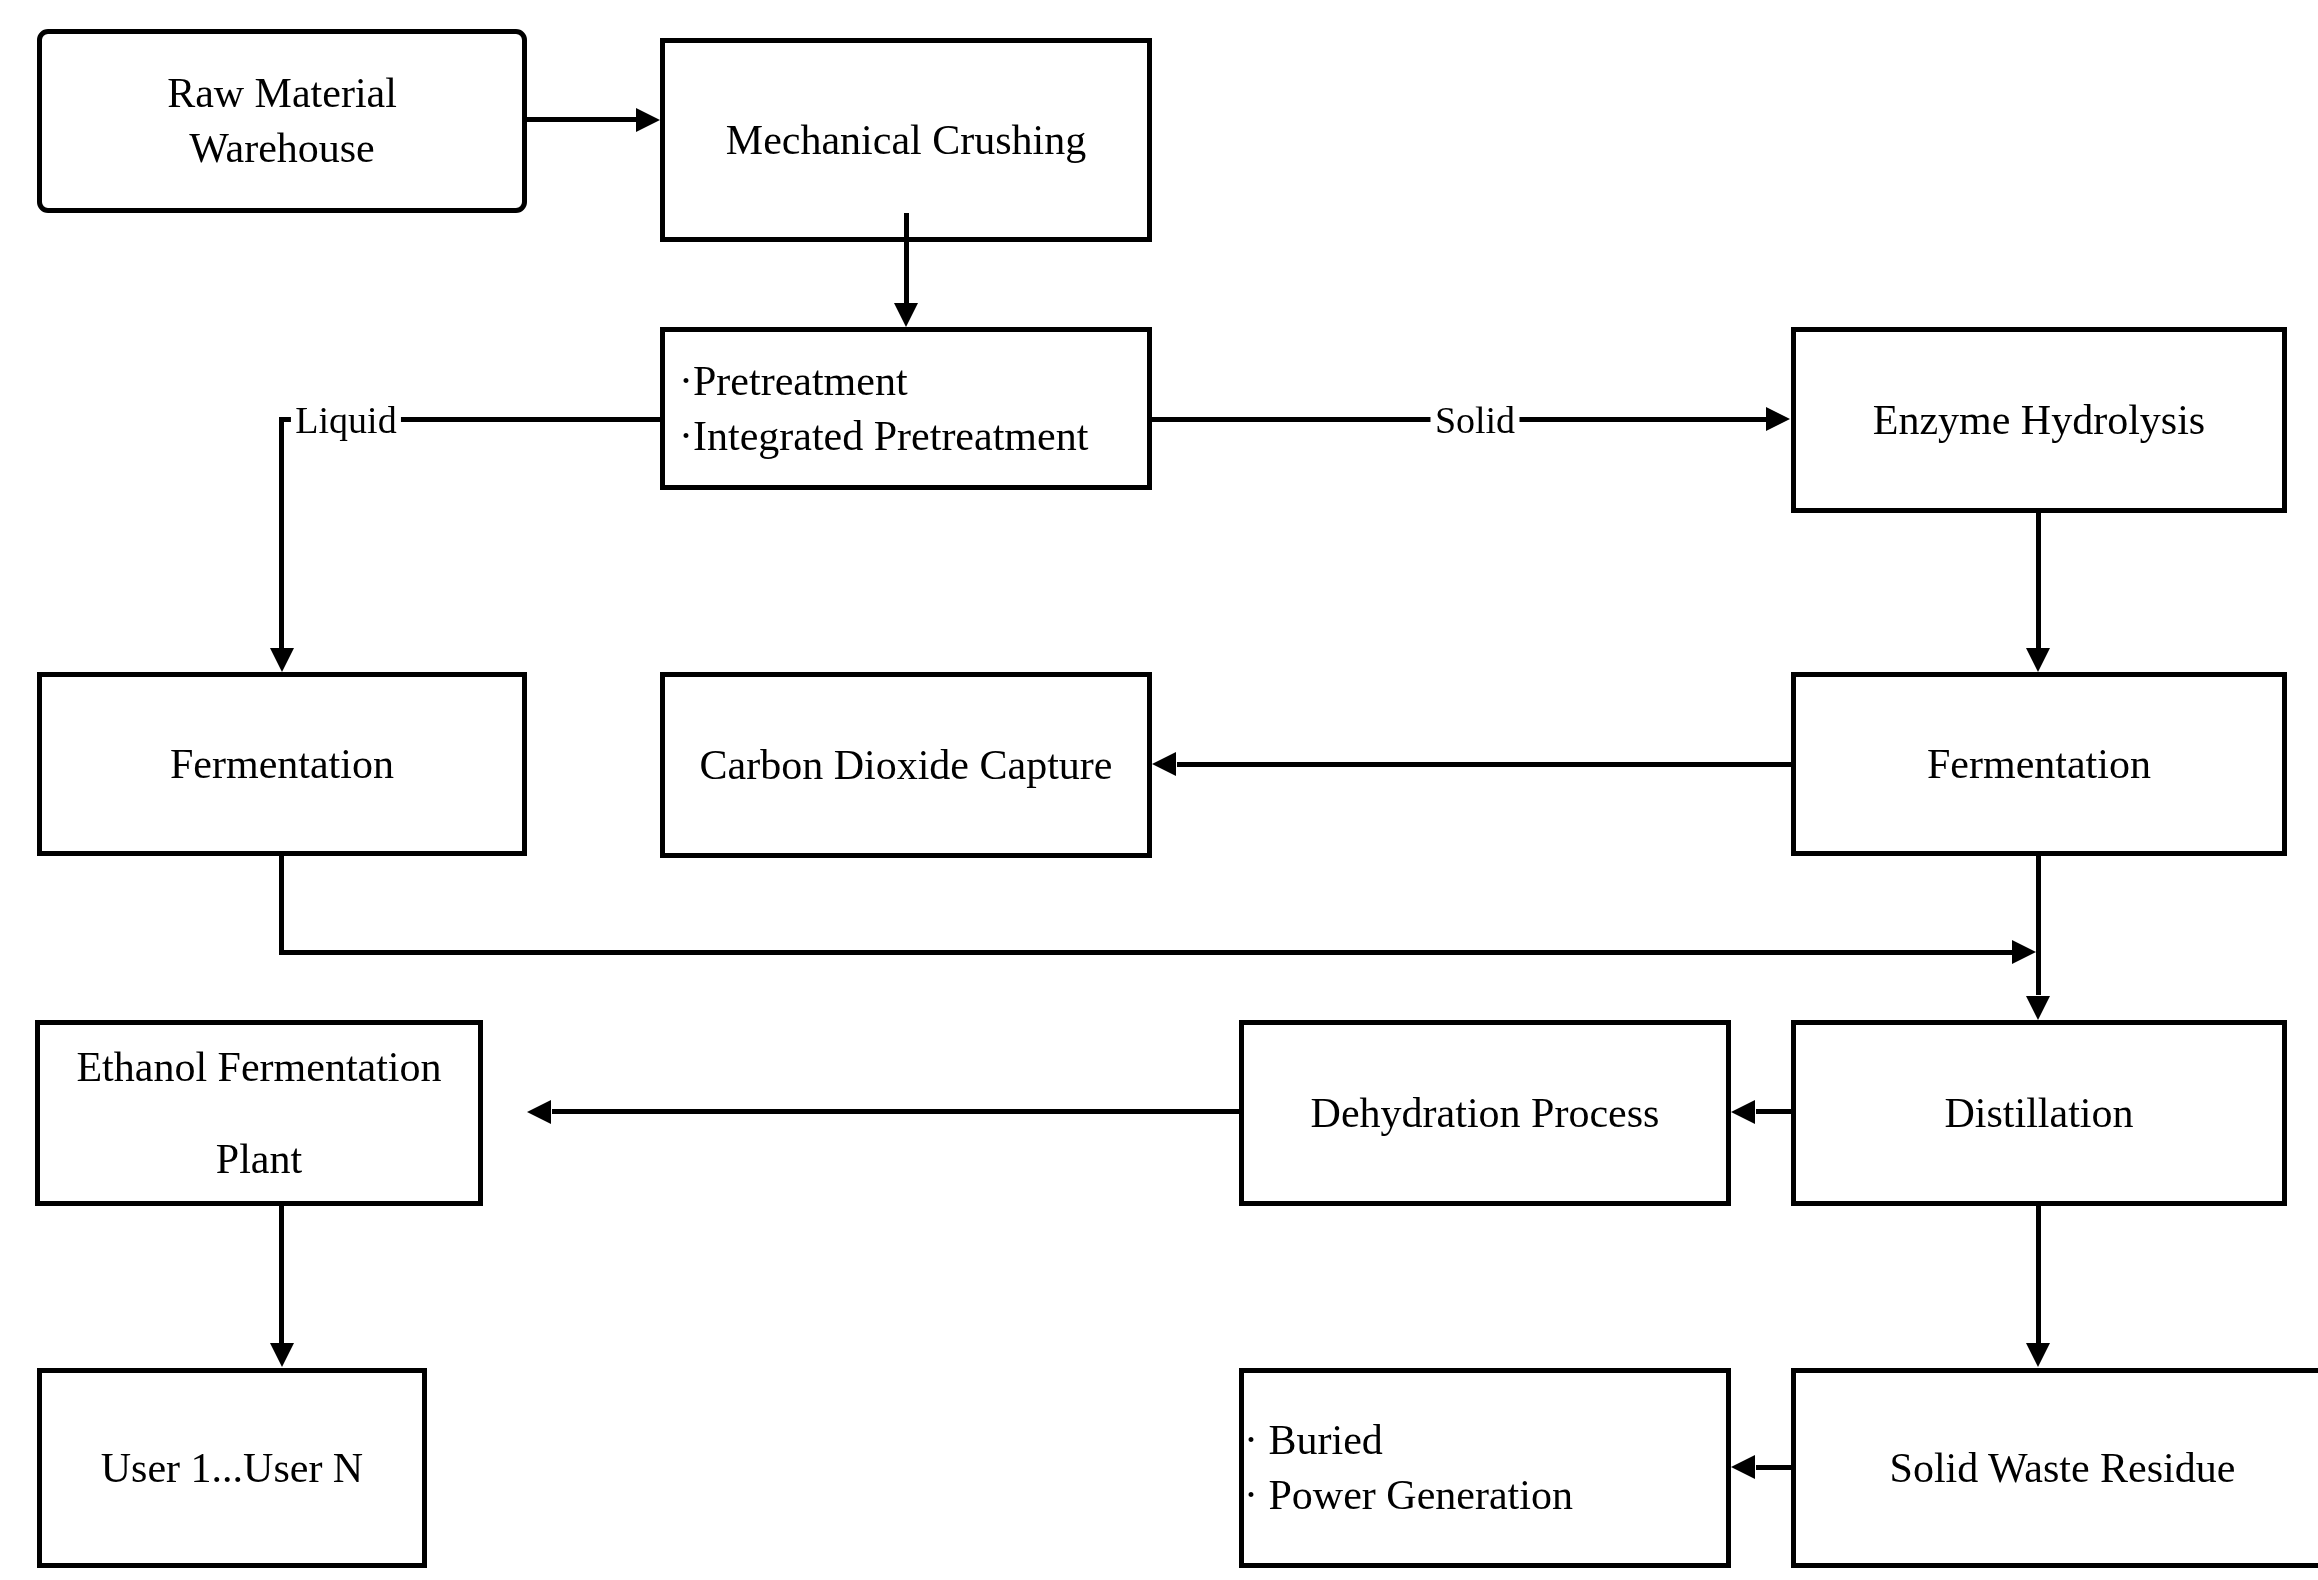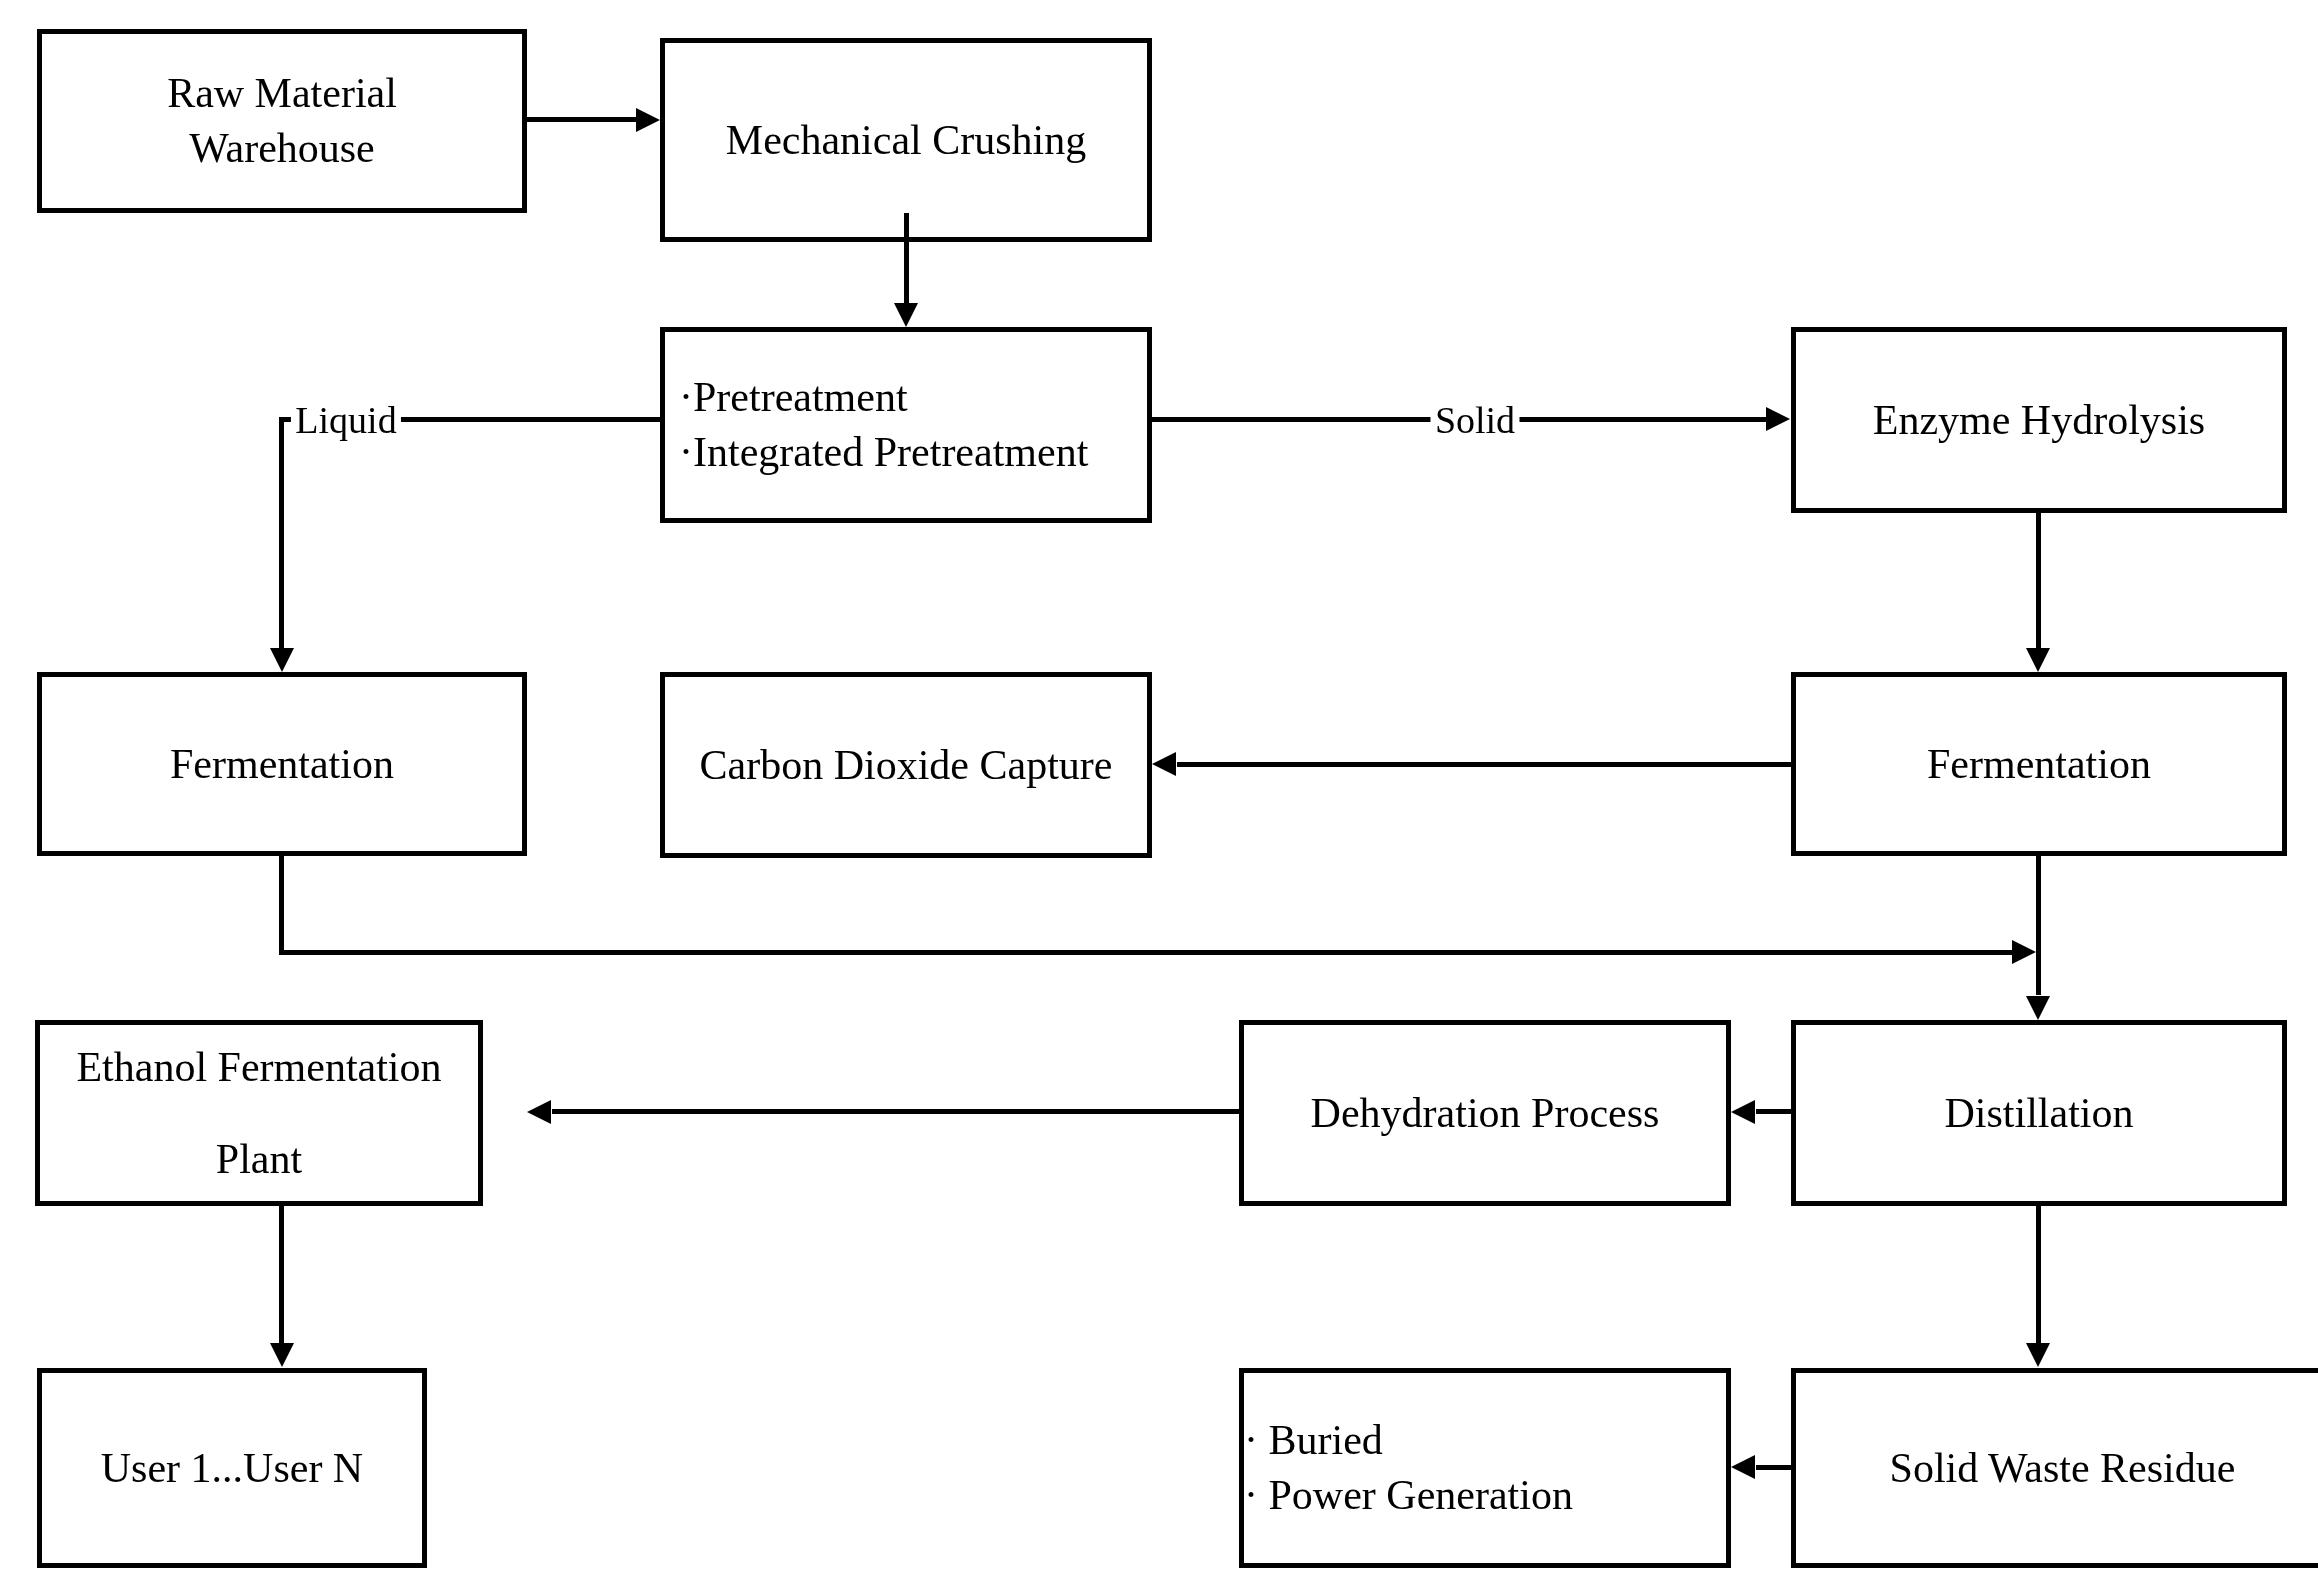--- a/index.html
+++ b/index.html
@@ -38,30 +38,30 @@
     font-size: 38px;
     padding: 0 4.4px;
     white-space: nowrap;
   }
 </style>
 </head>
 <body>
 
 <div class="canvas">
 
-  <div class="node" style="left:37px; top:29px; width:490px; height:184px;">
+  <div class="node" style="left:37px; top:29px; width:490px; height:184px;border-radius:11px;">
     <span class="tline">Raw Material</span>
     <span class="tline">Warehouse</span>
   </div>
 
   <div class="node" style="left:660px; top:29px; width:492px; height:204px;margin-top:9px;">
     <span class="tline">Mechanical Crushing</span>
   </div>
 
-  <div class="node align-left" style="left:660px; top:327px; width:492px; height:196px; padding-left:14px;">
+  <div class="node align-left" style="left:660px; top:327px; width:492px; height:163px; padding-left:14px;">
     <span class="tline">·Pretreatment</span>
     <span class="tline">·Integrated Pretreatment</span>
   </div>
 
   <div class="node" style="left:1791px; top:327px; width:496px; height:186px;">
     <span class="tline">Enzyme Hydrolysis</span>
   </div>
 
   <div class="node" style="left:37px; top:672px; width:490px; height:184px;">
     <span class="tline">Fermentation</span>

